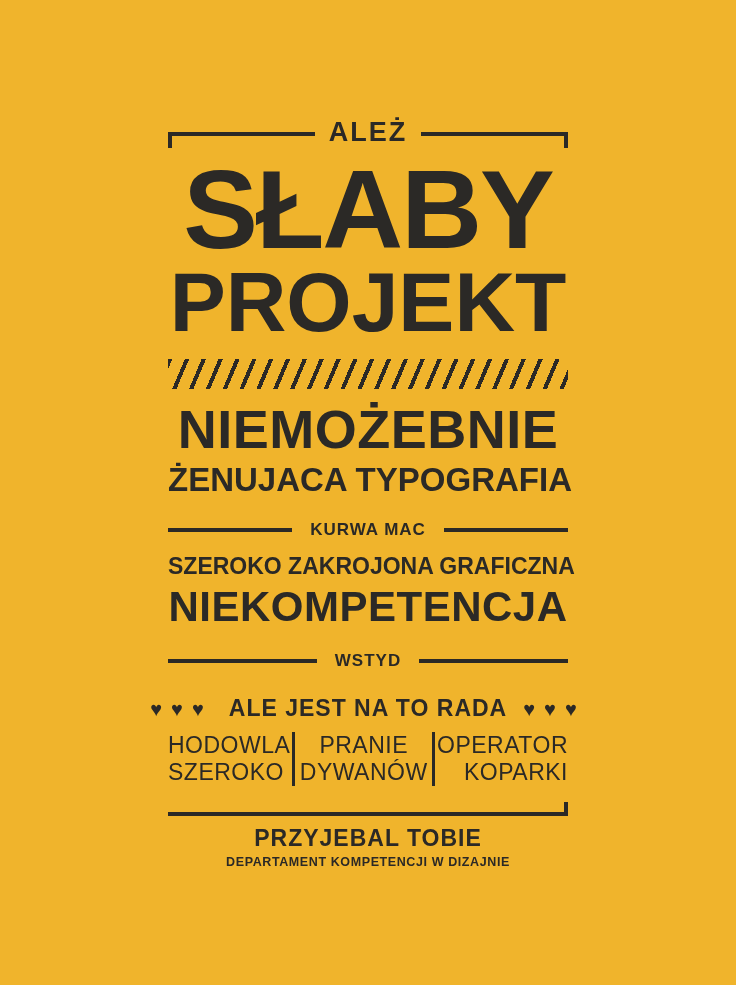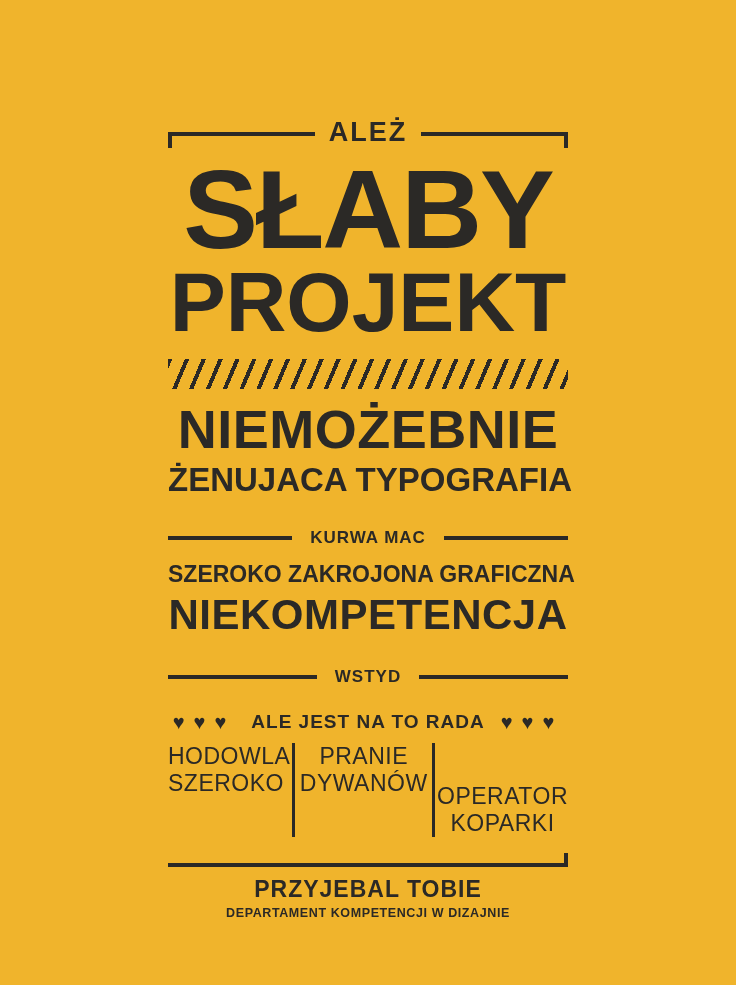--- a/index.html
+++ b/index.html
@@ -87,21 +87,21 @@
     font-weight:bold;
     letter-spacing:0px;
     line-height:1.05;
     margin-top:6px;
     white-space:nowrap;
   }
   
   .rule-row{
     display:flex;
     align-items:center;
-    margin-top:30px;
+    margin-top:22px;
   }
   .rule-row .rule{
     flex:1;
     height:4px;
     background:var(--ink);
   }
   .rule-label{
     font-size:17px;
     font-weight:bold;
     letter-spacing:1px;
@@ -132,21 +132,21 @@
     margin-top:24px;
     gap:16px;
   }
   .hearts{
     font-size:20px;
     letter-spacing:9px;
     line-height:1;
     white-space:nowrap;
   }
   .hearts-label{
-    font-size:19px;
+    font-size:23px;
     font-weight:bold;
     letter-spacing:1px;
     white-space:nowrap;
   }
   
   .remedy-title{
     font-size:41px;
     font-weight:normal;
     letter-spacing:0px;
     line-height:1.05;
@@ -161,21 +161,21 @@
   }
   .profession{
     font-size:23px;
     font-weight:normal;
     line-height:1.18;
     letter-spacing:0.5px;
     white-space:nowrap;
   }
   .profession-left{flex:1.05;text-align:left;}
   .profession-center{flex:1.25;text-align:center;}
-  .profession-right{flex:1.05;text-align:center;margin-top:40px;}
+  .profession-right{flex:1.05;text-align:right;}
   .column-divider{
     width:3px;
     background:var(--ink);
     margin:0 2px;
   }
   
   .bottom-rule{
     margin-top:16px;
     height:14px;
     border-bottom:4px solid var(--ink);

